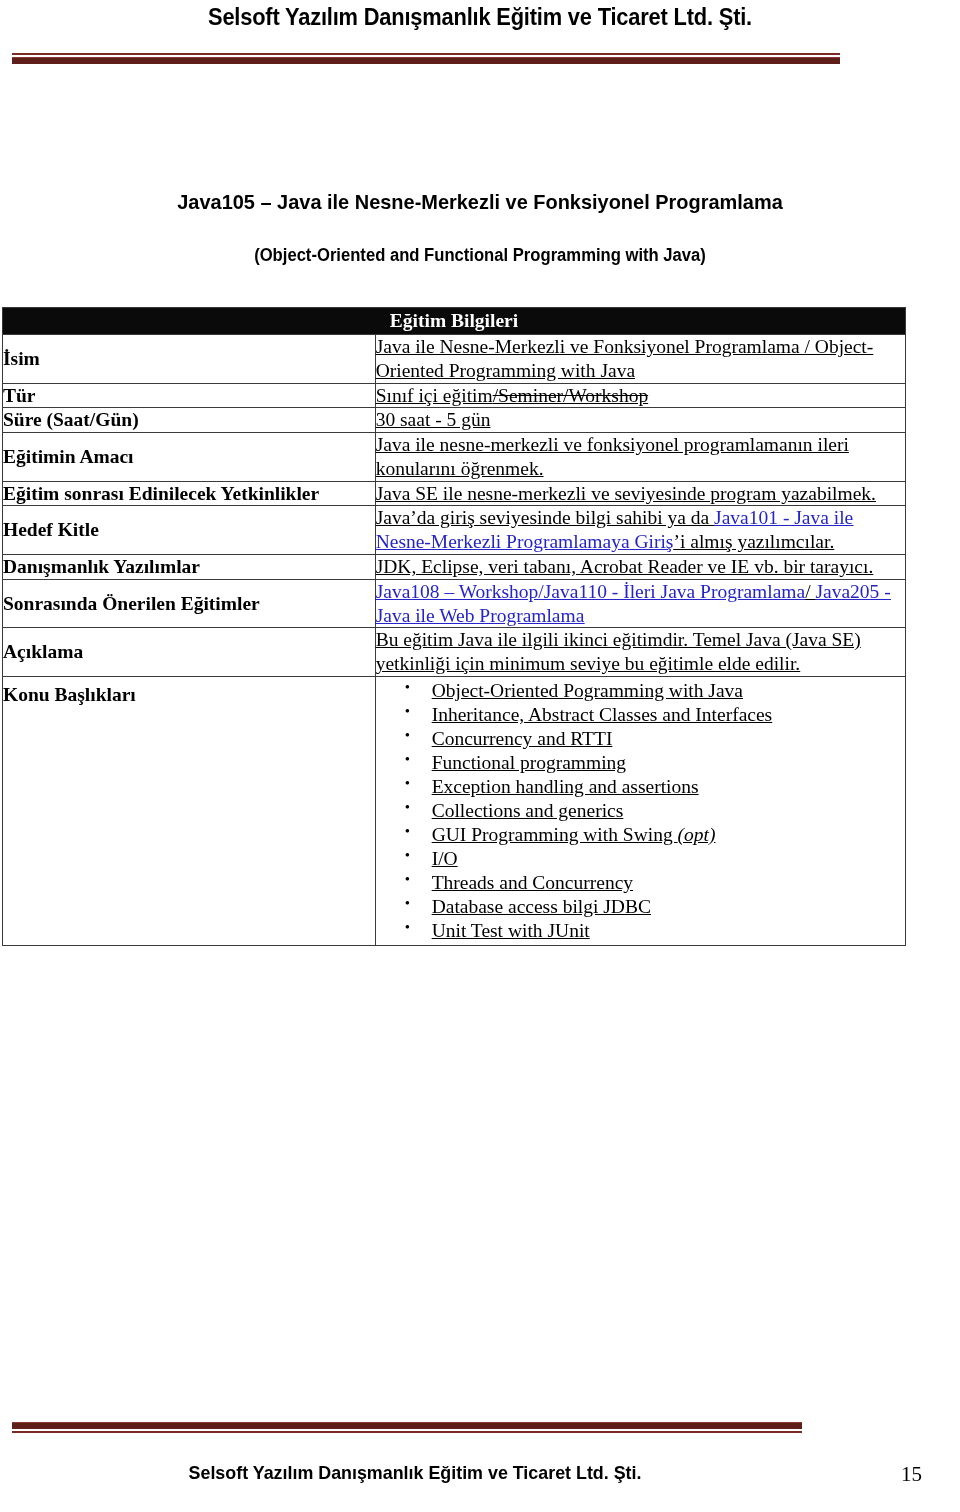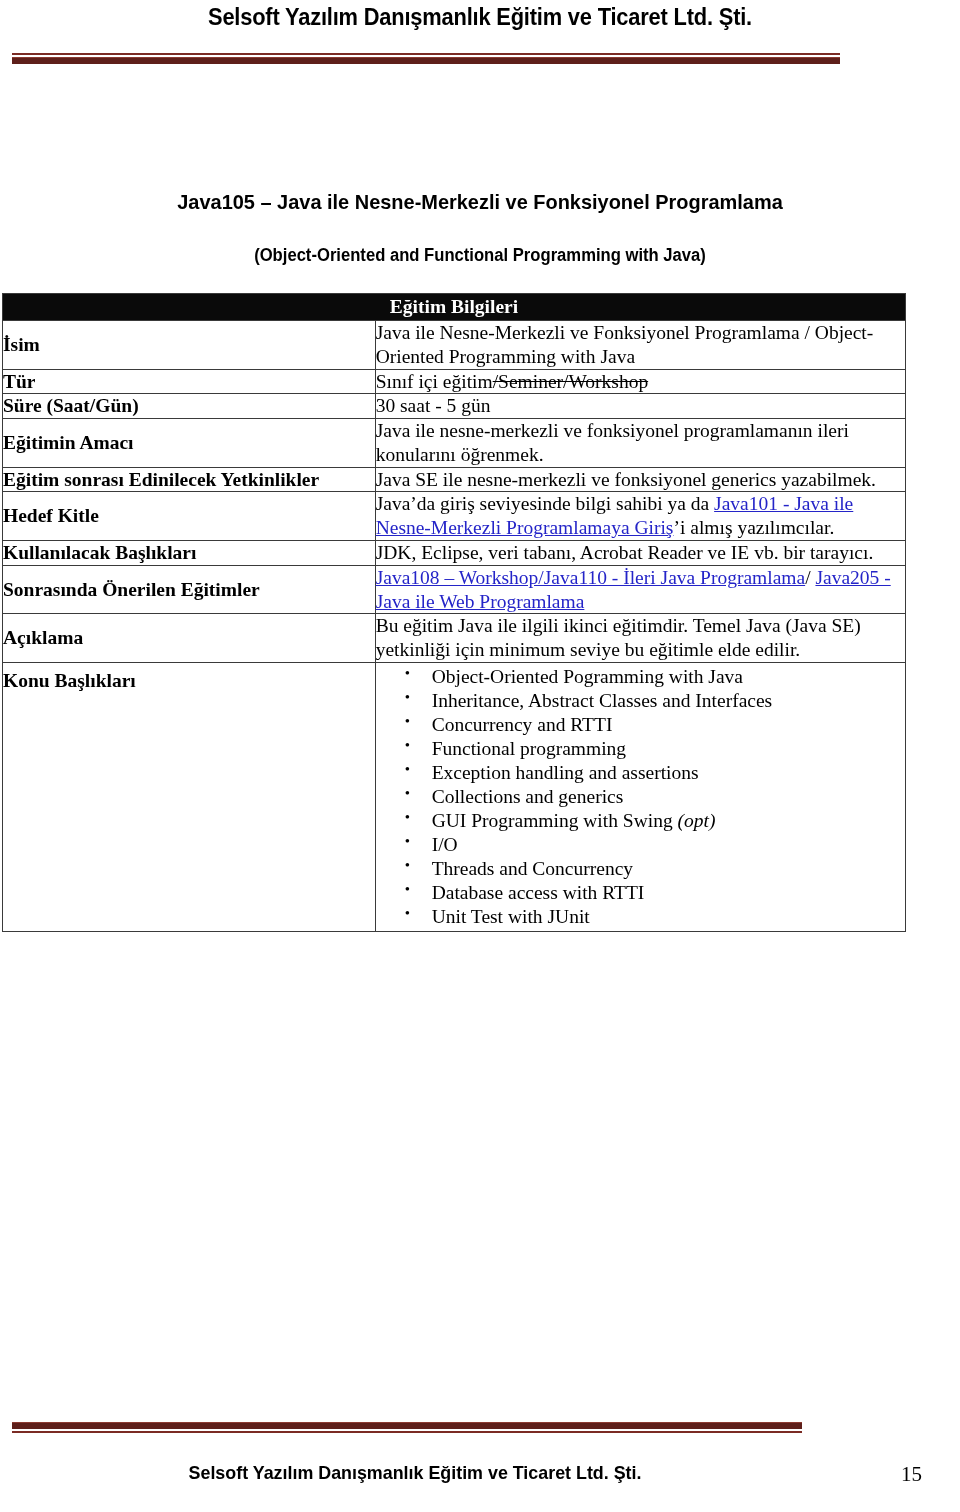--- a/index.html
+++ b/index.html
@@ -85,21 +85,21 @@
     font-weight: bold;
     font-size: 17.5px;
     transform: scaleX(0.95);
     transform-origin: center top;
     white-space: nowrap;
   }
 
   
   #info-table {
     position: absolute;
-    top: 293px;
+    top: 307px;
     left: 2px;
     width: 904px;
     border-collapse: collapse;
     table-layout: fixed;
     font-size: 19.5px;
   }
   #info-table td, #info-table th {
     border: 1px solid #3a3a3a;
     vertical-align: middle;
     padding: 0;
@@ -120,20 +120,21 @@
   }
 
   td.label-cell {
     font-weight: bold;
     padding: 3px 0 3px 10px;
     line-height: 1.22;
   }
   td.value-cell {
     padding: 3px 6px 3px 14px;
     line-height: 1.22;
+    text-decoration: underline;
   }
   .strike { text-decoration: line-through; }
   .link {
     color: #2424c8;
     text-decoration: underline;
   }
   .plain { color: #000000; text-decoration: none; }
   .opt { font-style: italic; margin-top: 20px; }
 
   ul.topic-list {
@@ -223,30 +224,30 @@
       <td class="value-cell">30 saat - 5 gün</td>
     </tr>
 
     <tr>
       <td class="label-cell">Eğitimin Amacı</td>
       <td class="value-cell">Java ile nesne-merkezli ve fonksiyonel programlamanın ileri konularını öğrenmek.</td>
     </tr>
 
     <tr>
       <td class="label-cell">Eğitim sonrası Edinilecek Yetkinlikler</td>
-      <td class="value-cell">Java SE ile nesne-merkezli ve fonksiyonel generics yazabilmek.</td>
+      <td class="value-cell">Java SE ile nesne-merkezli ve seviyesinde program yazabilmek.</td>
     </tr>
 
     <tr>
       <td class="label-cell">Hedef Kitle</td>
       <td class="value-cell"><span>Java’da giriş seviyesinde bilgi sahibi ya da </span><a class="link" href="#">Java101 - Java ile Nesne-Merkezli Programlamaya Giriş</a><span>’i almış yazılımcılar.</span></td>
     </tr>
 
     <tr>
-      <td class="label-cell">Kullanılacak Başlıkları</td>
+      <td class="label-cell">Danışmanlık Yazılımlar</td>
       <td class="value-cell">JDK, Eclipse, veri tabanı, Acrobat Reader ve IE vb. bir tarayıcı.</td>
     </tr>
 
 
     <tr>
       <td class="label-cell">Sonrasında Önerilen Eğitimler</td>
       <td class="value-cell"><a class="link" href="#">Java108 – Workshop/Java110 - İleri Java Programlama</a><span class="plain">/ </span><a class="link" href="#">Java205 - Java ile Web Programlama</a></td>
     </tr>
 
     <tr>
@@ -260,21 +261,21 @@
         <ul class="topic-list" id="topic-list">
             <li><span>Object-Oriented Pogramming with Java</span></li>
             <li><span>Inheritance, Abstract Classes and Interfaces</span></li>
             <li><span>Concurrency and RTTI</span></li>
             <li><span>Functional programming</span></li>
             <li><span>Exception handling and assertions</span></li>
             <li><span>Collections and generics</span></li>
             <li><span>GUI Programming with Swing </span><span class="opt">(opt)</span></li>
             <li><span>I/O</span></li>
             <li><span>Threads and Concurrency</span></li>
-            <li><span>Database access with RTTI</span></li>
+            <li><span>Database access bilgi JDBC</span></li>
             <li><span>Unit Test with JUnit</span></li>
           </ul>
       </td>
     </tr>
   </tbody>
 </table>
 
 <div id="footer-rule" class="rule-stack">
   <div class="rule-thick"></div>
   <div class="rule-gap"></div>

